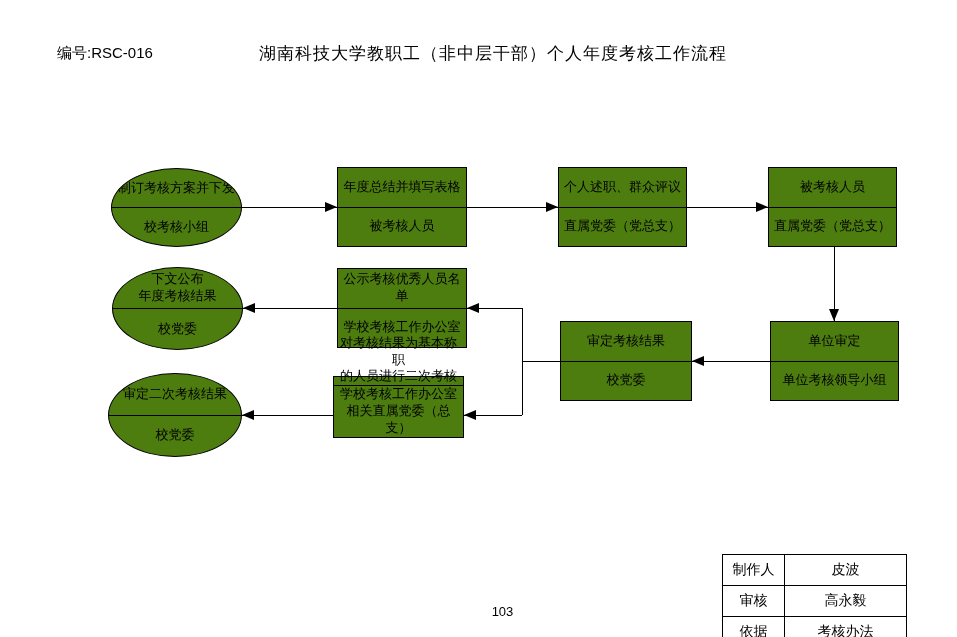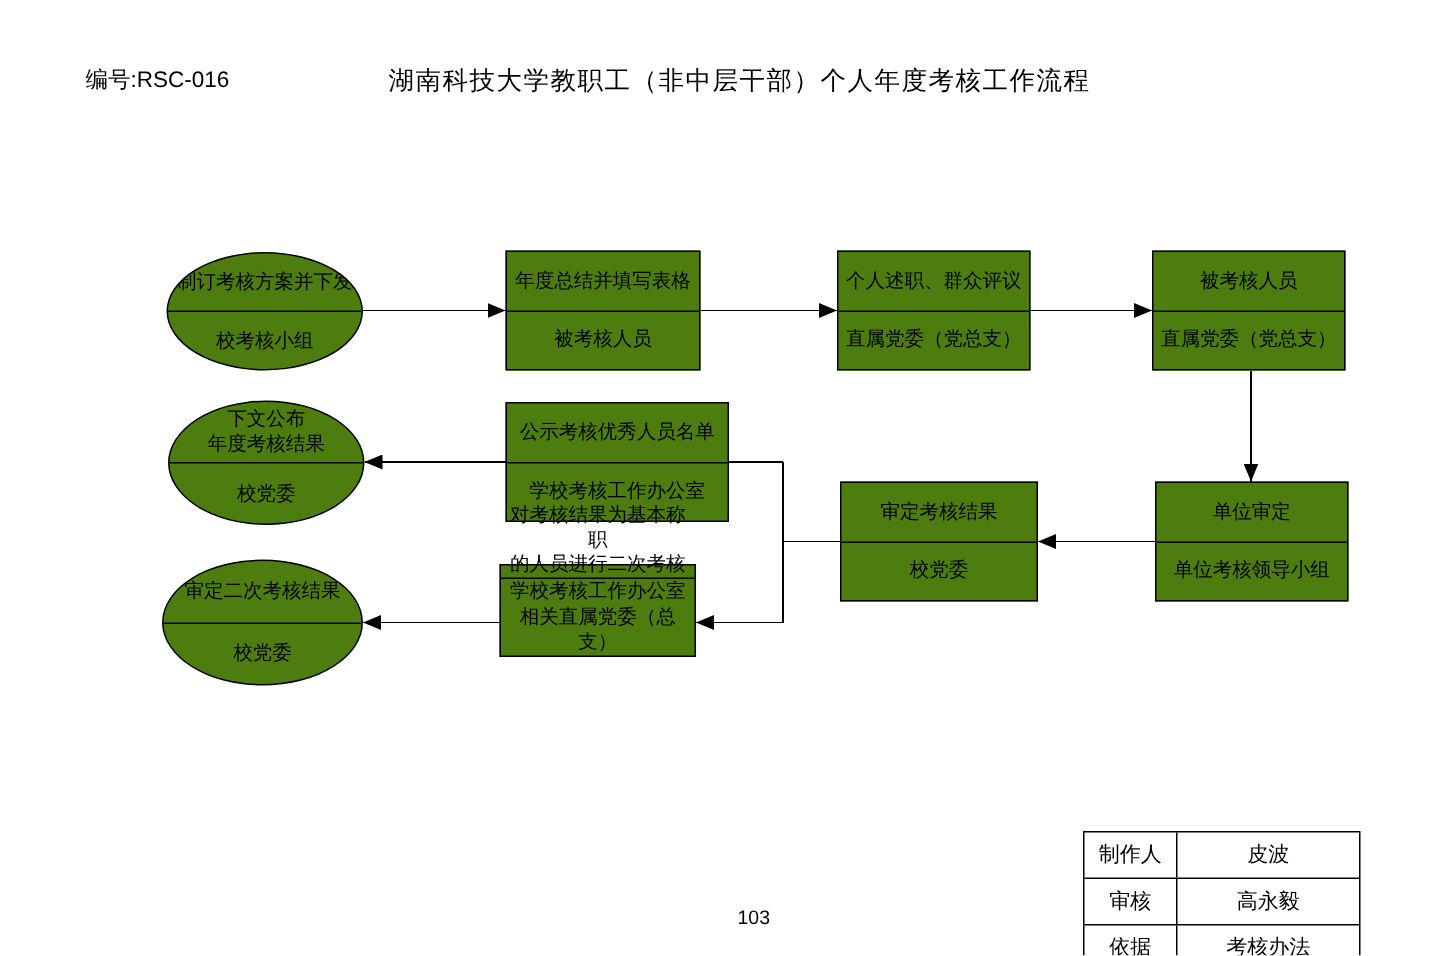--- a/index.html
+++ b/index.html
@@ -103,21 +103,21 @@
   <div class="node ellipse" style="left:112px;top:267px;width:131px;height:83px">
     <div class="half top">
       <span>下文公布</span>
       <span>年度考核结果</span>
     </div>
     <div class="half">
       <span>校党委</span>
     </div>
   </div>
 
-  <div class="node rect" style="left:337px;top:268px;width:149px;height:80px">
+  <div class="node rect" style="left:337px;top:268px;width:130px;height:80px">
     <div class="half top">
       <span>公示考核优秀人员名单</span>
     </div>
     <div class="half">
       <span>学校考核工作办公室</span>
     </div>
   </div>
 
   <div class="node rect" style="left:560px;top:321px;width:132px;height:80px">
     <div class="half top">

